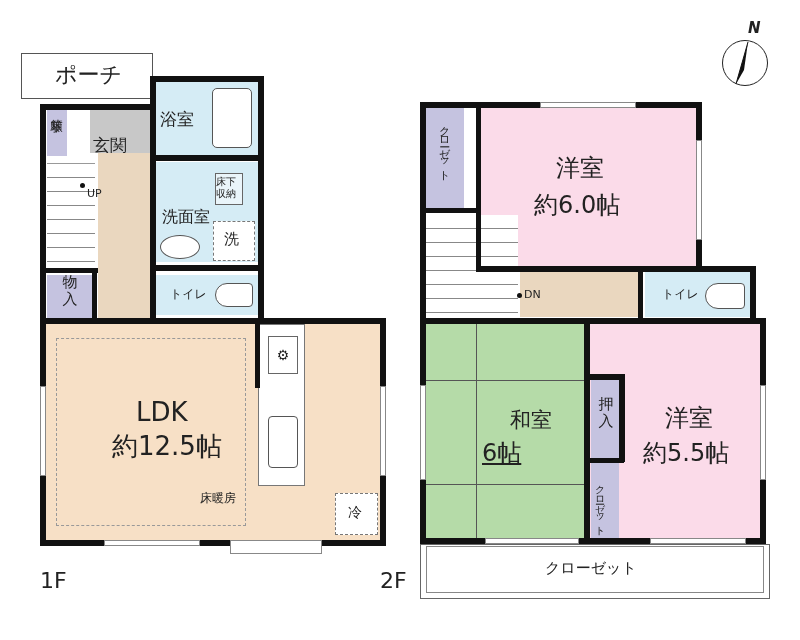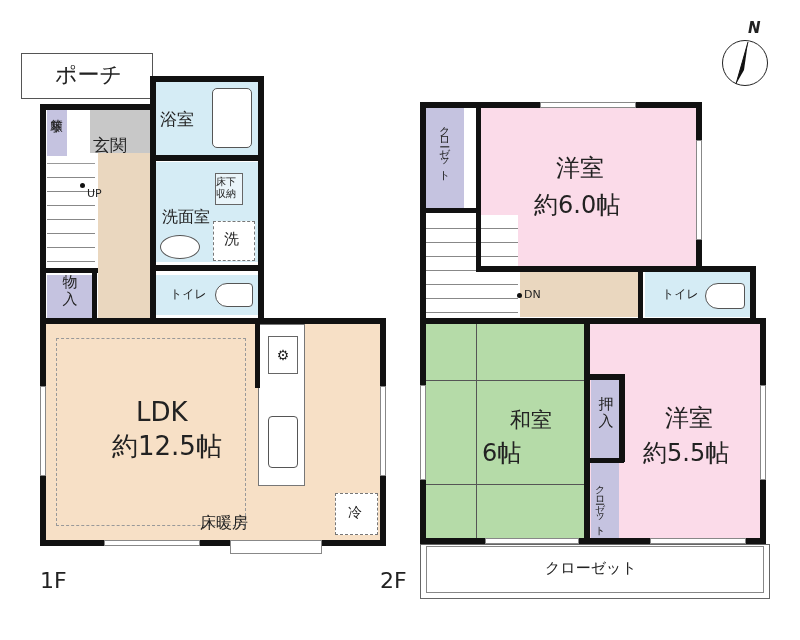--- a/index.html
+++ b/index.html
@@ -53,21 +53,21 @@
 <div class="abs" style="left:213px;top:221px;width:42px;height:40px;border:1px dashed #777;background:#fff;"></div>
 <div class="lbl" style="left:224px;top:231px;font-size:15px;">洗</div>
 <div class="abs" style="left:160px;top:235px;width:40px;height:24px;border:1.5px solid #555;border-radius:50%;background:#fff;"></div>
 
 <div class="room" style="left:155px;top:275px;width:103px;height:40px;background:#d5ecf5;"></div>
 <div class="lbl" style="left:170px;top:288px;font-size:12px;">トイレ</div>
 <div class="abs" style="left:215px;top:283px;width:38px;height:24px;border:1.5px solid #555;border-radius:12px 4px 4px 12px;background:#fff;"></div>
 
 <div class="room" style="left:42px;top:324px;width:340px;height:218px;background:#f7e0c6;"></div>
 <div class="abs" style="left:56px;top:338px;width:190px;height:188px;border:1px dashed #999;"></div>
-<div class="lbl" style="left:200px;top:514px;font-size:16px;">床暖房</div>
+<div class="lbl" style="left:200px;top:492px;font-size:12px;">床暖房</div>
 <div class="lbl" style="left:136px;top:398px;font-size:26px;">LDK</div>
 <div class="lbl" style="left:112px;top:432px;font-size:26px;">約12.5帖</div>
 <div class="abs" style="left:258px;top:324px;width:47px;height:162px;background:#fff;border:1px solid #777;"></div>
 <div class="abs" style="left:268px;top:336px;width:30px;height:38px;border:1px solid #666;background:#fff;font-size:14px;text-align:center;line-height:36px;">⚙</div>
 <div class="abs" style="left:268px;top:416px;width:30px;height:52px;border:1.5px solid #555;border-radius:4px;background:#fff;"></div>
 <div class="abs" style="left:335px;top:493px;width:43px;height:42px;border:1px dashed #777;background:#fff;"></div>
 <div class="lbl" style="left:348px;top:504px;font-size:14px;">冷</div>
 
 <div class="wall" style="left:40px;top:104px;width:6px;height:440px;"></div>
 <div class="wall" style="left:40px;top:104px;width:112px;height:6px;"></div>
@@ -102,21 +102,21 @@
 <div class="abs" style="left:517px;top:293px;width:5px;height:5px;border-radius:50%;background:#111;"></div>
 <div class="lbl" style="left:524px;top:289px;font-size:11px;">DN</div>
 
 <div class="room" style="left:645px;top:272px;width:105px;height:45px;background:#d5ecf5;"></div>
 <div class="lbl" style="left:662px;top:288px;font-size:12px;">トイレ</div>
 <div class="abs" style="left:705px;top:283px;width:40px;height:26px;border:1.5px solid #555;border-radius:13px 4px 4px 13px;background:#fff;"></div>
 
 <div class="room" style="left:426px;top:324px;width:158px;height:216px;background:#b5dba8;
   background-image:linear-gradient(to right,transparent 50px,#555 50px,#555 51px,transparent 51px),linear-gradient(to bottom,transparent 56px,#555 56px,#555 57px,transparent 57px,transparent 160px,#555 160px,#555 161px,transparent 161px);"></div>
 <div class="lbl" style="left:472px;top:408px;font-size:21px;margin-left:38px;">和室</div>
-<div class="lbl" style="left:482px;top:440px;font-size:24px;">6帖</div>
+<div class="lbl" style="left:482px;top:440px;font-size:24px;text-decoration:underline;">6帖</div>
 
 <div class="room" style="left:591px;top:380px;width:28px;height:78px;background:#c5c3e0;"></div>
 <div class="lbl" style="left:598px;top:396px;font-size:15px;width:16px;white-space:normal;">押入</div>
 
 <div class="room" style="left:591px;top:463px;width:28px;height:77px;background:#c5c3e0;"></div>
 <div class="lbl vtext" style="left:594px;top:478px;font-size:10px;height:52px;white-space:normal;">クローゼット</div>
 
 <div class="room" style="left:590px;top:324px;width:170px;height:216px;background:#fbdbe9;"></div>
 <div class="room" style="left:591px;top:380px;width:28px;height:78px;background:#c5c3e0;"></div>
 <div class="room" style="left:591px;top:463px;width:28px;height:77px;background:#c5c3e0;"></div>

